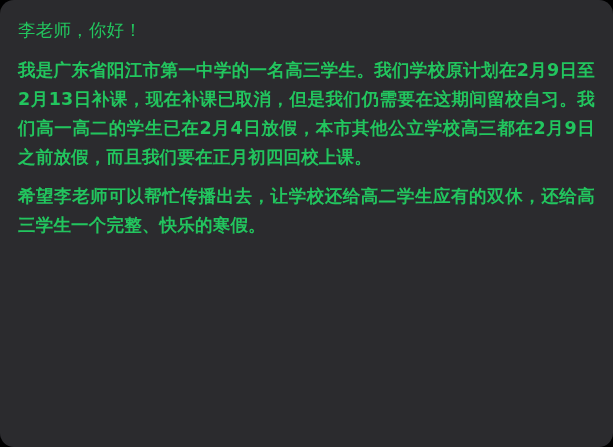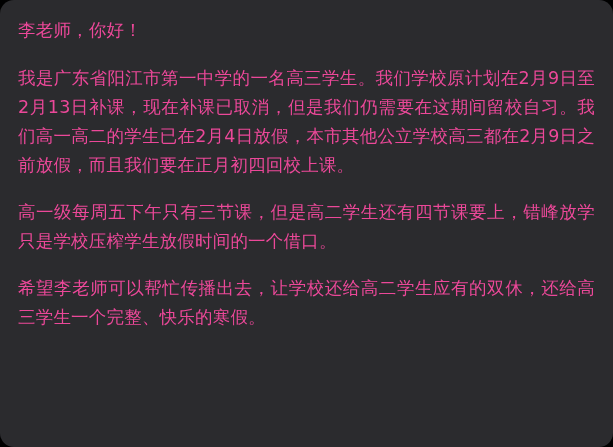--- a/index.html
+++ b/index.html
@@ -21,40 +21,40 @@
     padding: 16px 18px 18px 18px;
     display: flex;
     flex-direction: column;
     justify-content: flex-start;
   }
   .message-body {
     display: flex;
     flex-direction: column;
   }
   .para {
-    color: #ec4899;
+    color: #22c55e;
     font-size: 17.5px;
     line-height: 29px;
     letter-spacing: 0.2px;
     text-align: justify;
     text-justify: inter-ideograph;
     margin: 0;
     white-space: pre-wrap;
     word-break: break-all;
   }
   .para + .para {
-    margin-top: 18px;
+    margin-top: 10px;
+    font-weight: bold;
   }
   .greeting {
     margin-bottom: 1px;
   }
 </style>
 </head>
 <body>
 
 <div class="message-card">
   <div class="message-body">
     <p class="para greeting">李老师，你好！</p>
     <p class="para">我是广东省阳江市第一中学的一名高三学生。我们学校原计划在2月9日至2月13日补课，现在补课已取消，但是我们仍需要在这期间留校自习。我们高一高二的学生已在2月4日放假，本市其他公立学校高三都在2月9日之前放假，而且我们要在正月初四回校上课。</p>
-    <p class="para">高一级每周五下午只有三节课，但是高二学生还有四节课要上，错峰放学只是学校压榨学生放假时间的一个借口。</p>
     <p class="para">希望李老师可以帮忙传播出去，让学校还给高二学生应有的双休，还给高三学生一个完整、快乐的寒假。</p>
   </div>
 </div>
 
 </body></html>

